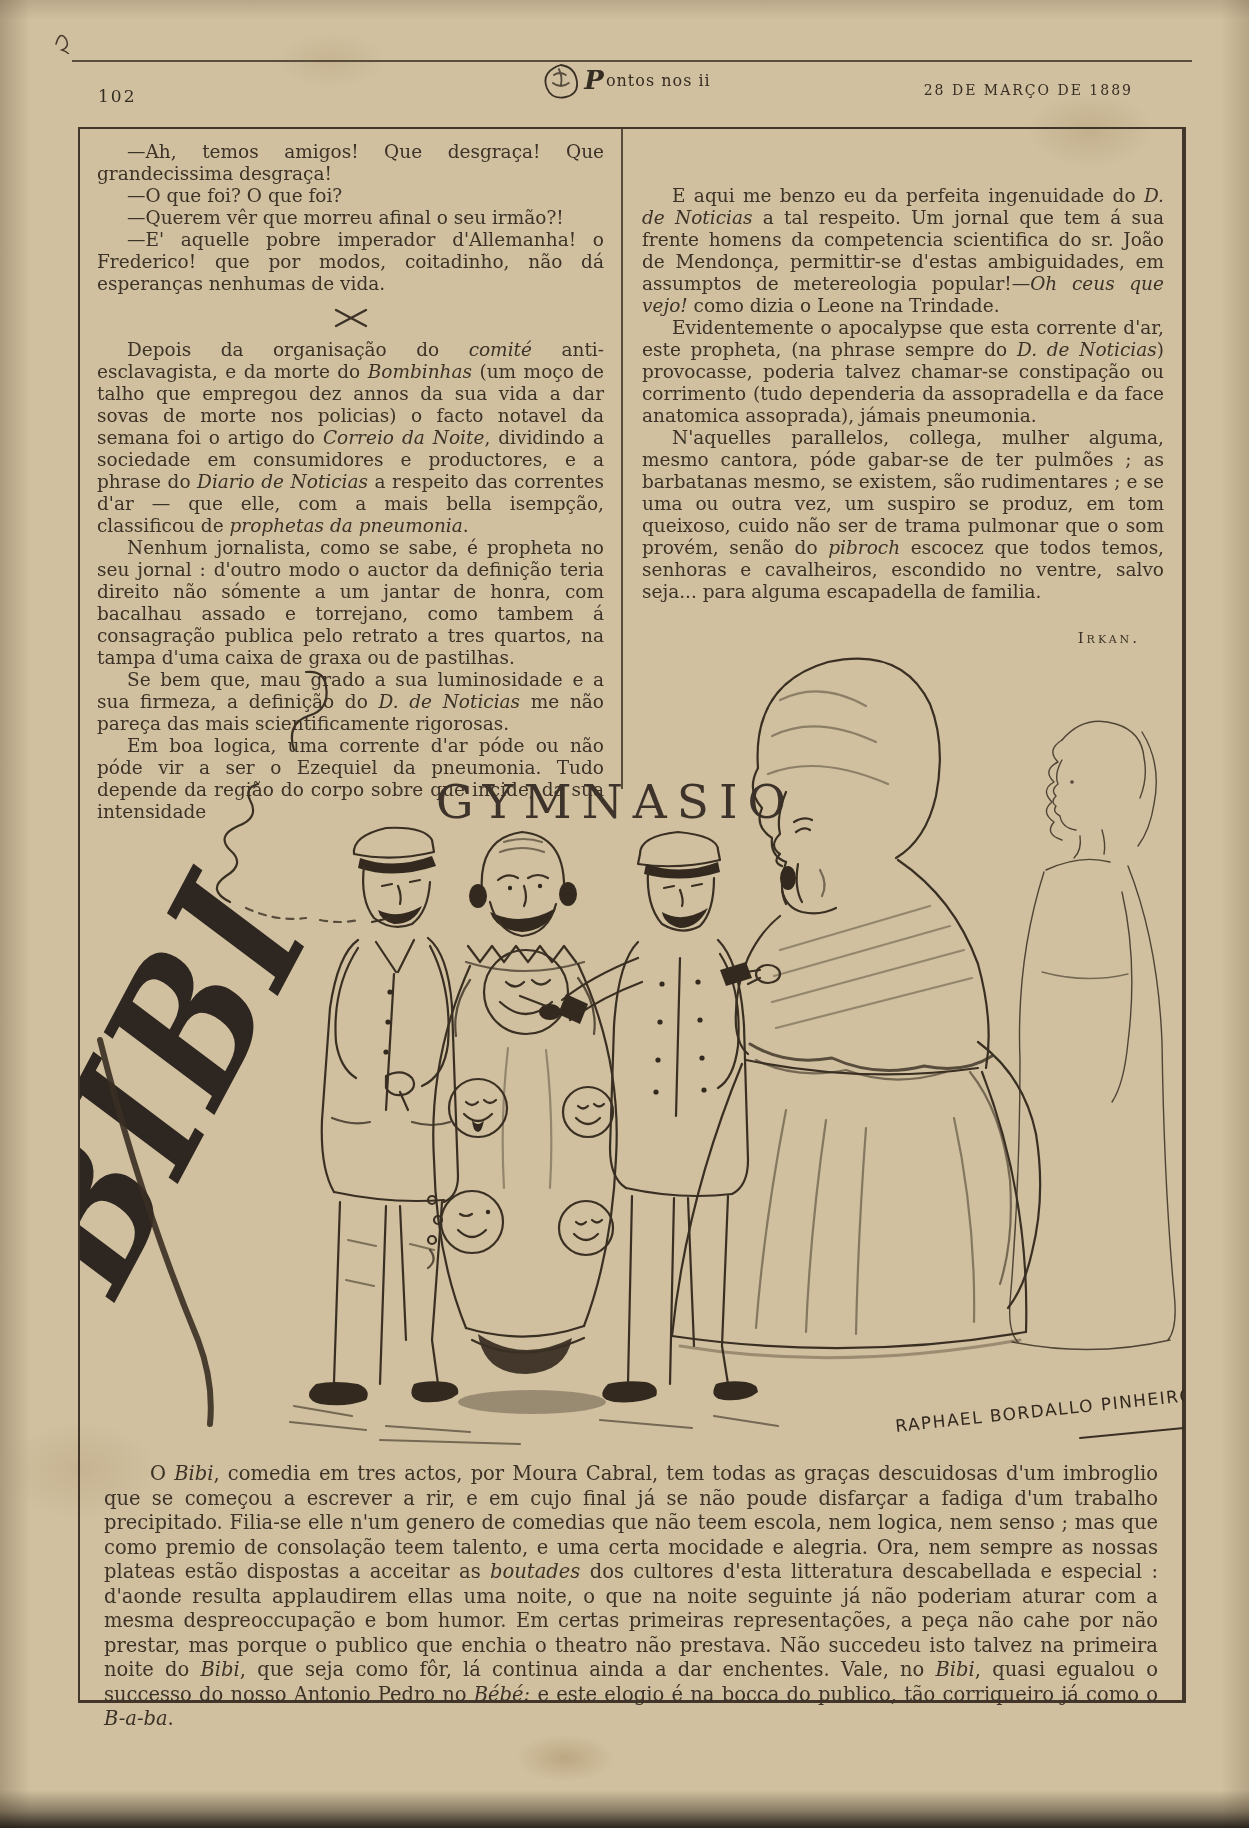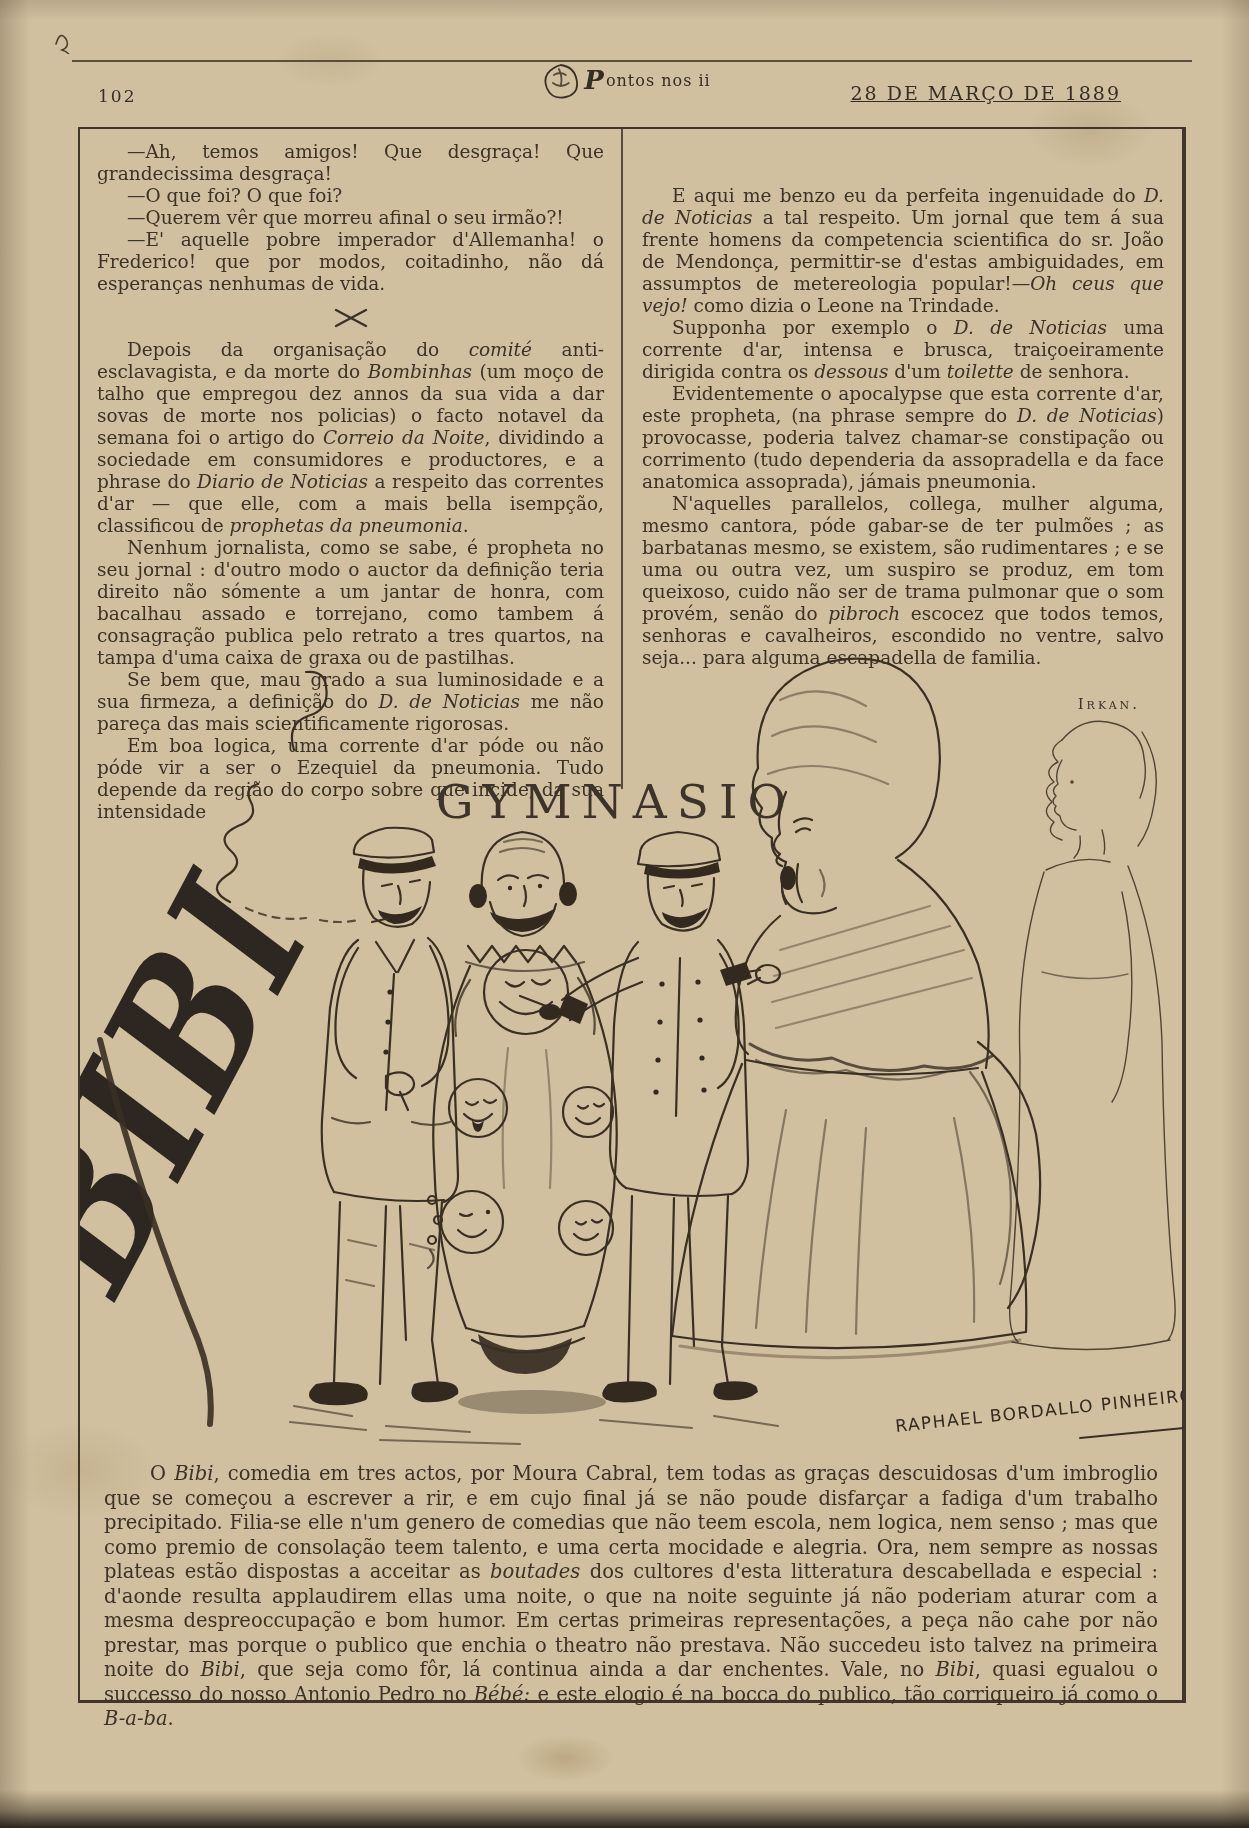--- a/index.html
+++ b/index.html
@@ -16,21 +16,21 @@
       linear-gradient(180deg, rgba(80,60,40,.18), rgba(80,60,40,0) 20px),
       radial-gradient(120% 115% at 50% 45%, rgba(0,0,0,0) 62%, rgba(92,72,46,.20) 100%);
     font-family:"DejaVu Serif","Liberation Serif",serif;
     color:#3c3227;
   }
   .bottom-edge{position:absolute;left:0;right:0;bottom:0;height:38px;
     background:linear-gradient(180deg, rgba(52,42,30,0) 0%, rgba(52,42,30,.45) 55%, rgba(26,21,15,.9) 100%);}
   .corner-mark{position:absolute;left:50px;top:24px;}
   .rule-top{position:absolute;left:72px;top:60px;width:1120px;height:2px;background:#453a2b;opacity:.85;}
   .page-number{position:absolute;left:98px;top:86px;font-size:17px;letter-spacing:2px;color:#362d23;}
-  .issue-date{position:absolute;right:128px;top:82px;font-size:19px;letter-spacing:2px;color:#362d23;text-decoration:underline;}
+  .issue-date{position:absolute;right:116px;top:82px;font-size:14px;letter-spacing:2px;color:#362d23;}
   .masthead{position:absolute;left:50%;top:60px;transform:translateX(-50%);display:inline-flex;align-items:center;gap:2px;color:#352c22;}
   .masthead .script{font-size:16px;letter-spacing:1px;}
   .masthead .p-init{font-style:italic;font-weight:bold;font-size:26px;line-height:20px;}
   .frame{position:absolute;left:78px;top:127px;width:1108px;height:1576px;box-sizing:border-box;
     border-style:solid;border-color:#42362a;border-width:2px 4px 3px 2px;}
   .col-divider{position:absolute;left:621px;top:129px;width:2px;height:660px;background:#42362a;opacity:.85;}
   .col{position:absolute;font-size:18.5px;line-height:22px;text-align:justify;}
   .col-left{left:97px;top:141px;width:507px;}
   .col-right{left:642px;top:141px;width:522px;}
   .col p{margin:0;text-indent:30px;}
@@ -84,21 +84,20 @@
       <path d="M7,5 L37,21 M37,5 L7,21" stroke="#3c3227" stroke-width="2.4" fill="none" stroke-linecap="round"></path>
     </svg>
     <p>Depois da organisação do <em>comité</em> anti-esclavagista, e da morte do <em>Bombinhas</em> (um moço de talho que empregou dez annos da sua vida a dar sovas de morte nos policias) o facto notavel da semana foi o artigo do <em>Correio da Noite</em>, dividindo a sociedade em consumidores e productores, e a phrase do <em>Diario de Noticias</em> a respeito das correntes d'ar — que elle, com a mais bella isempção, classificou de <em>prophetas da pneumonia</em>.</p>
     <p>Nenhum jornalista, como se sabe, é propheta no seu jornal : d'outro modo o auctor da definição teria direito não sómente a um jantar de honra, com bacalhau assado e torrejano, como tambem á consagração publica pelo retrato a tres quartos, na tampa d'uma caixa de graxa ou de pastilhas.</p>
     <p>Se bem que, mau grado a sua luminosidade e a sua firmeza, a definição do <em>D. de Noticias</em> me não pareça das mais scientificamente rigorosas.</p>
     <p>Em boa logica, uma corrente d'ar póde ou não póde vir a ser o Ezequiel da pneumonia. Tudo depende da região do corpo sobre que incide, da sua intensidade</p>
   </div>
 
   <div class="col col-right">
     <p class="gap-top">E aqui me benzo eu da perfeita ingenuidade do <em>D. de Noticias</em> a tal respeito. Um jornal que tem á sua frente homens da competencia scientifica do sr. João de Mendonça, permittir-se d'estas ambiguidades, em assumptos de metereologia popular!—<em>Oh ceus que vejo!</em> como dizia o Leone na Trindade.</p>
-    <p>Supponha por exemplo o <em>D. de Noticias</em> uma corrente d'ar, intensa e brusca, traiçoeiramente dirigida contra os <em>dessous</em> d'um <em>toilette</em> de senhora.</p>
     <p>Evidentemente o apocalypse que esta corrente d'ar, este propheta, (na phrase sempre do <em>D. de Noticias</em>) provocasse, poderia talvez chamar-se constipação ou corrimento (tudo dependeria da assopradella e da face anatomica assoprada), jámais pneumonia.</p>
     <p>N'aquelles parallelos, collega, mulher alguma, mesmo cantora, póde gabar-se de ter pulmões ; as barbatanas mesmo, se existem, são rudimentares ; e se uma ou outra vez, um suspiro se produz, em tom queixoso, cuido não ser de trama pulmonar que o som provém, senão do <em>pibroch</em> escocez que todos temos, senhoras e cavalheiros, escondido no ventre, salvo seja... para alguma escapadella de familia.</p>
     <div class="author-sig">Irkan.</div>
   </div>
 
   <div class="gym-title">GYMNASIO</div>
 
   <svg class="illus" width="1104" height="806" viewBox="0 0 1104 806">
     <g stroke="#3a2f23" fill="none" stroke-width="2.2" stroke-linecap="round" stroke-linejoin="round">
 

